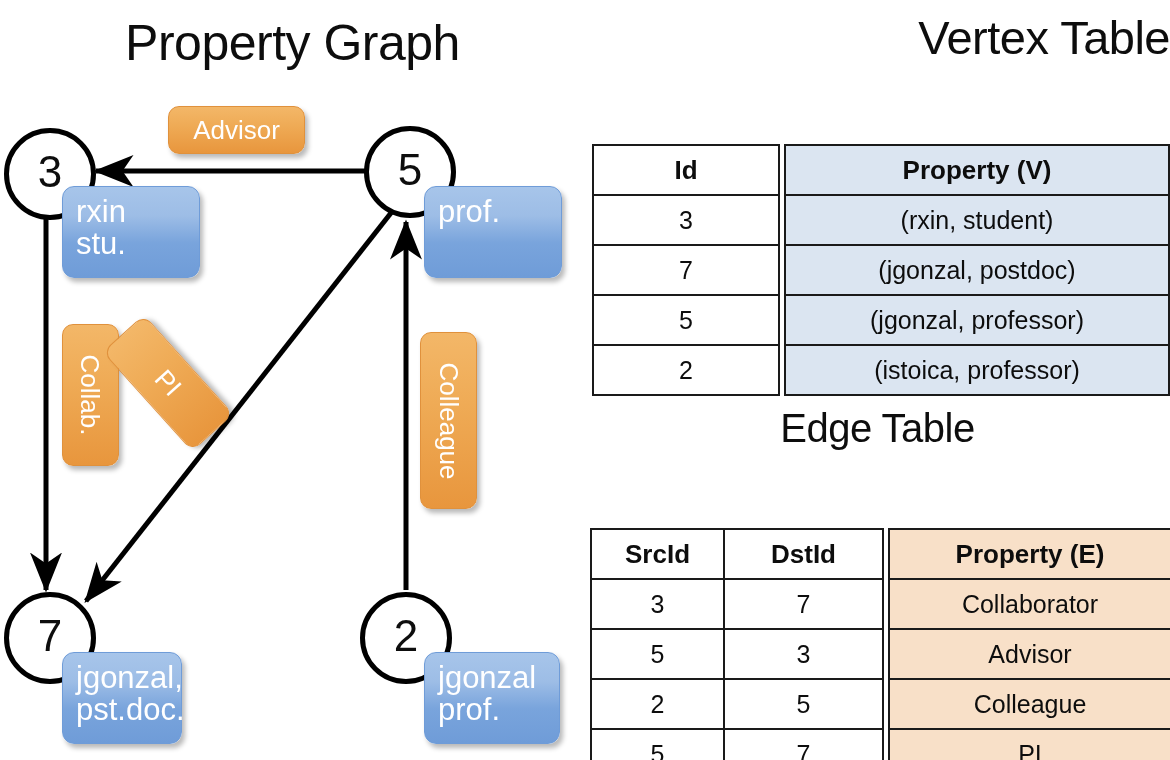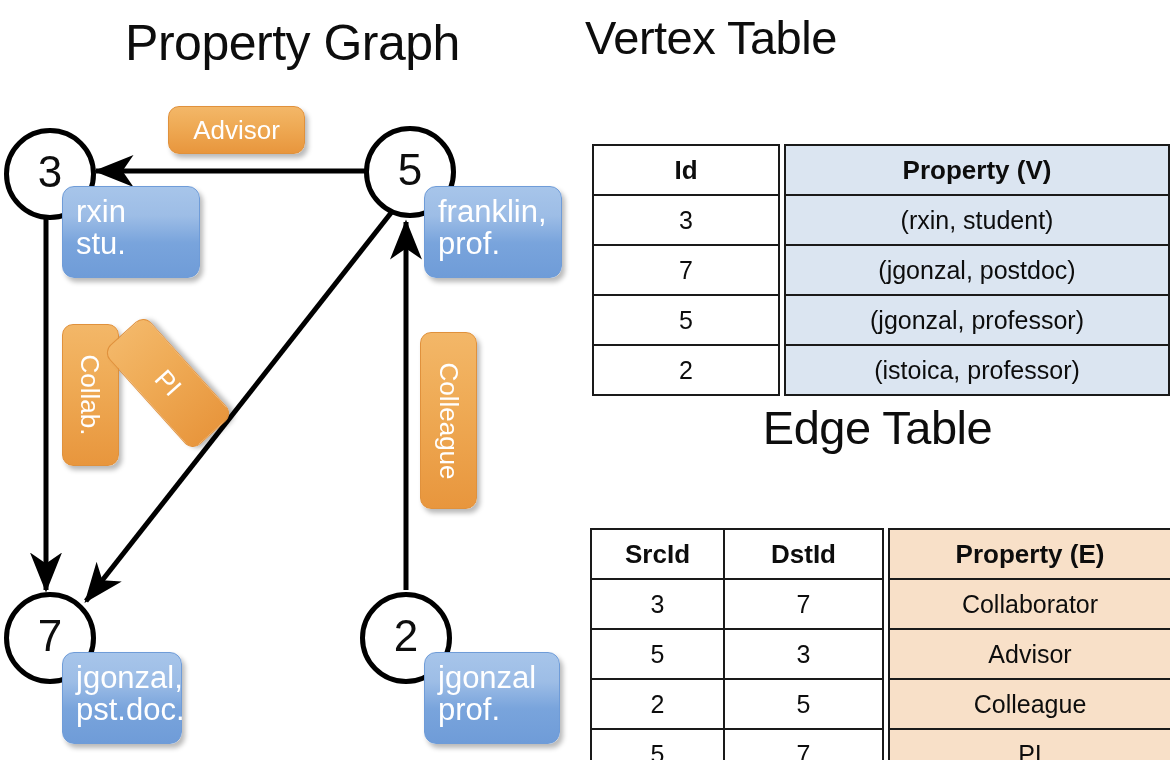--- a/index.html
+++ b/index.html
@@ -26,28 +26,28 @@
     letter-spacing: -0.5px;
   }
   #title-property-graph {
     left: 0; top: 14px; width: 585px;
     text-align: center;
     font-size: 50px;
     line-height: 58px;
   }
   #title-vertex-table {
     left: 585px; top: 10px; width: 585px;
-    text-align: left;
+    text-align: right;
     font-size: 47px;
     line-height: 56px;
   }
   #title-edge-table {
     left: 585px; top: 400px; width: 585px;
     text-align: center;
-    font-size: 47px;
+    font-size: 40px;
     line-height: 56px;
   }
 
   
   #graph-panel {
     position: absolute;
     left: 0; top: 0;
     width: 585px; height: 760px;
   }
   #graph-edges {
@@ -228,21 +228,20 @@
   </div>
   <div class="vertex-node" id="node-2">
     <span class="vid">2</span>
   </div>
 
   <div class="prop-box" id="prop-rxin">
     <div>rxin</div>
     <div>stu.</div>
   </div>
   <div class="prop-box" id="prop-franklin">
-    <div>franklin,</div>
     <div>prof.</div>
   </div>
   <div class="prop-box" id="prop-jgonzal">
     <div>jgonzal,</div>
     <div>pst.doc.</div>
   </div>
   <div class="prop-box" id="prop-istoica">
     <div>jgonzal</div>
     <div>prof.</div>
   </div>

